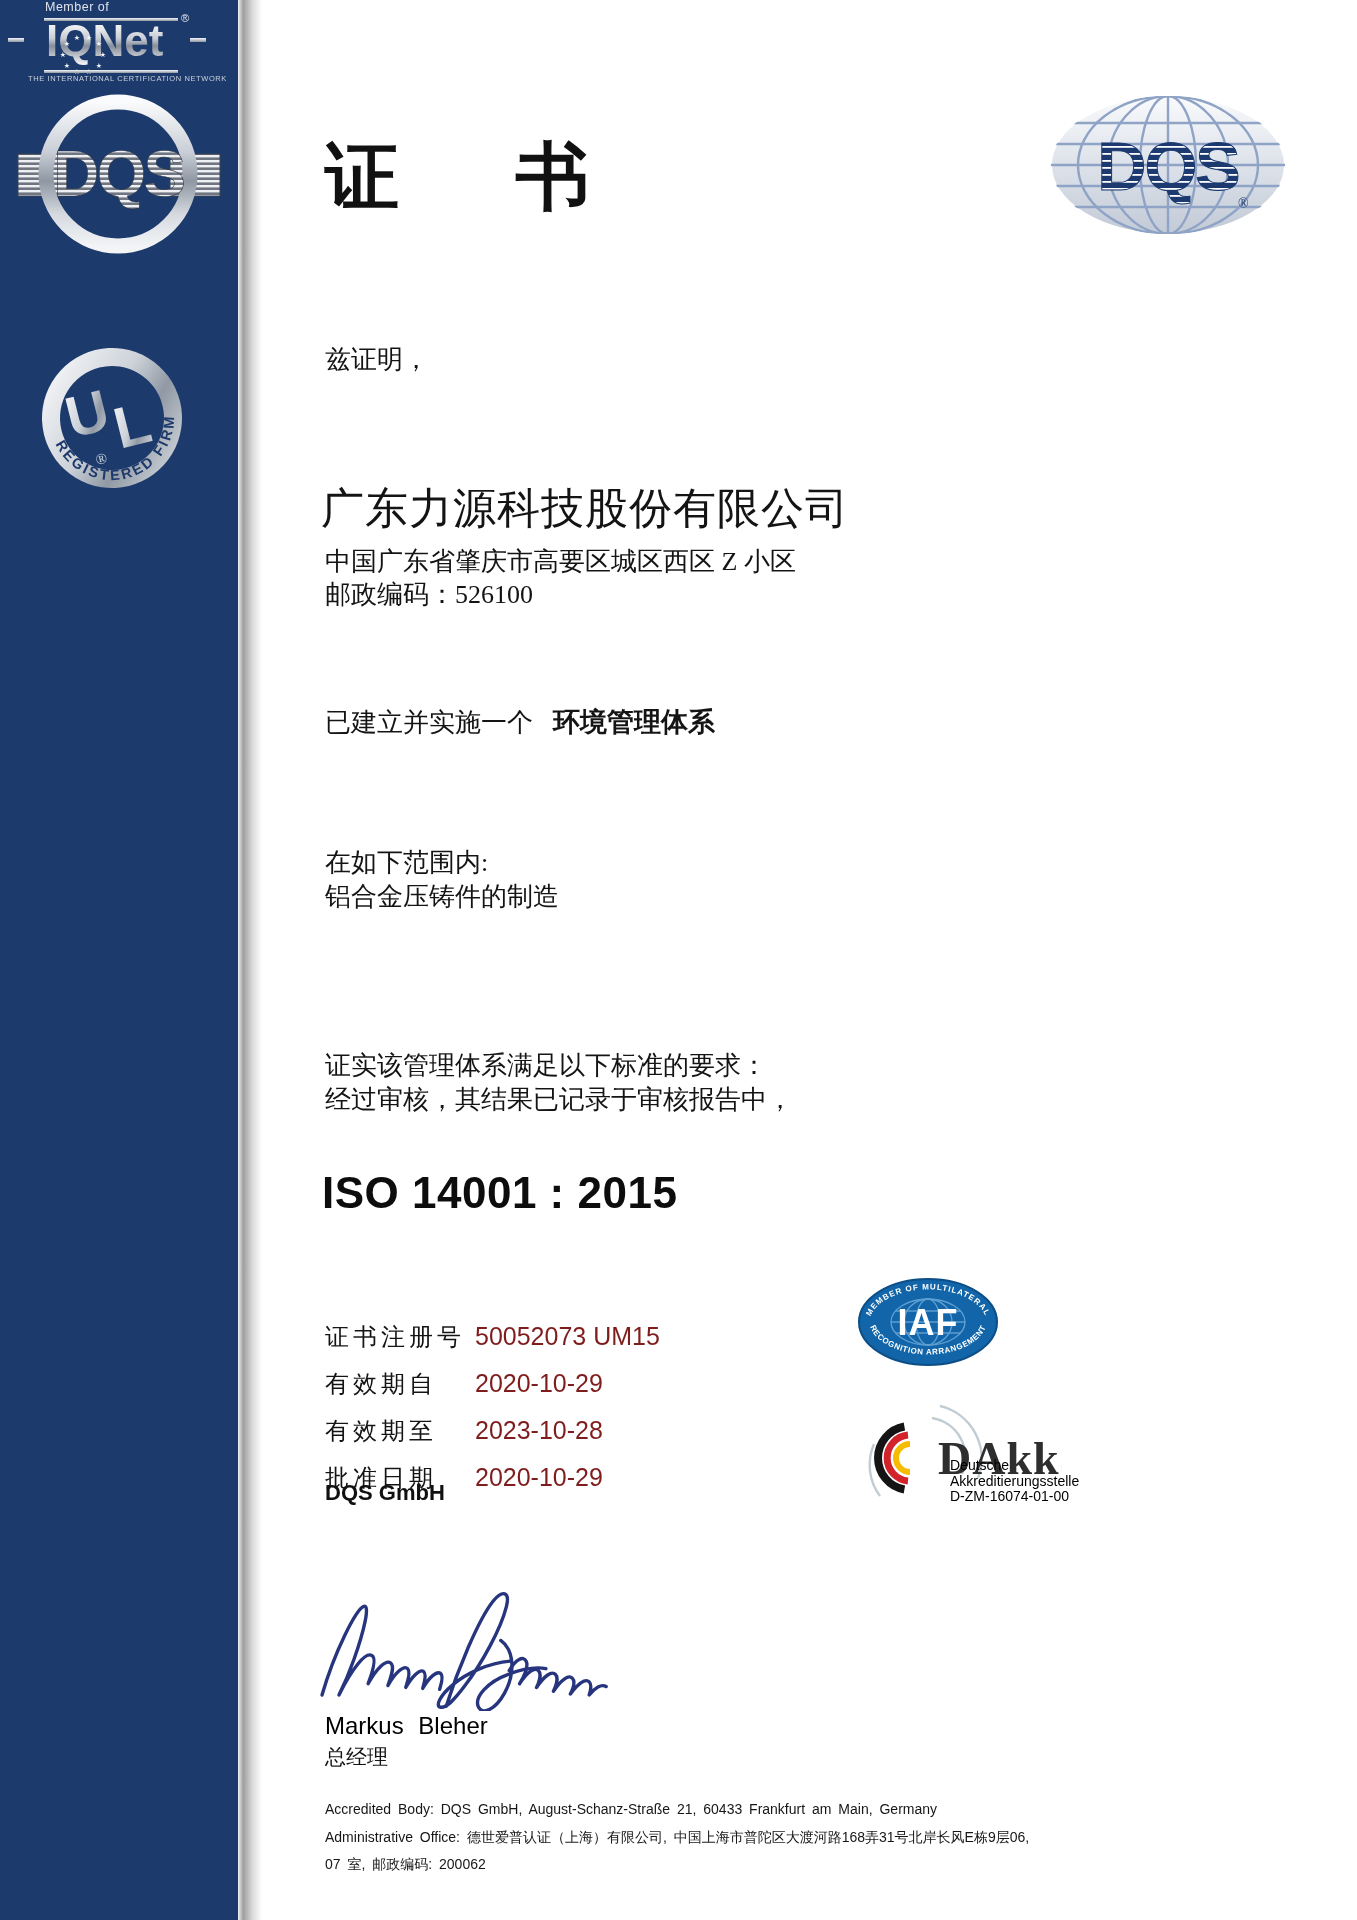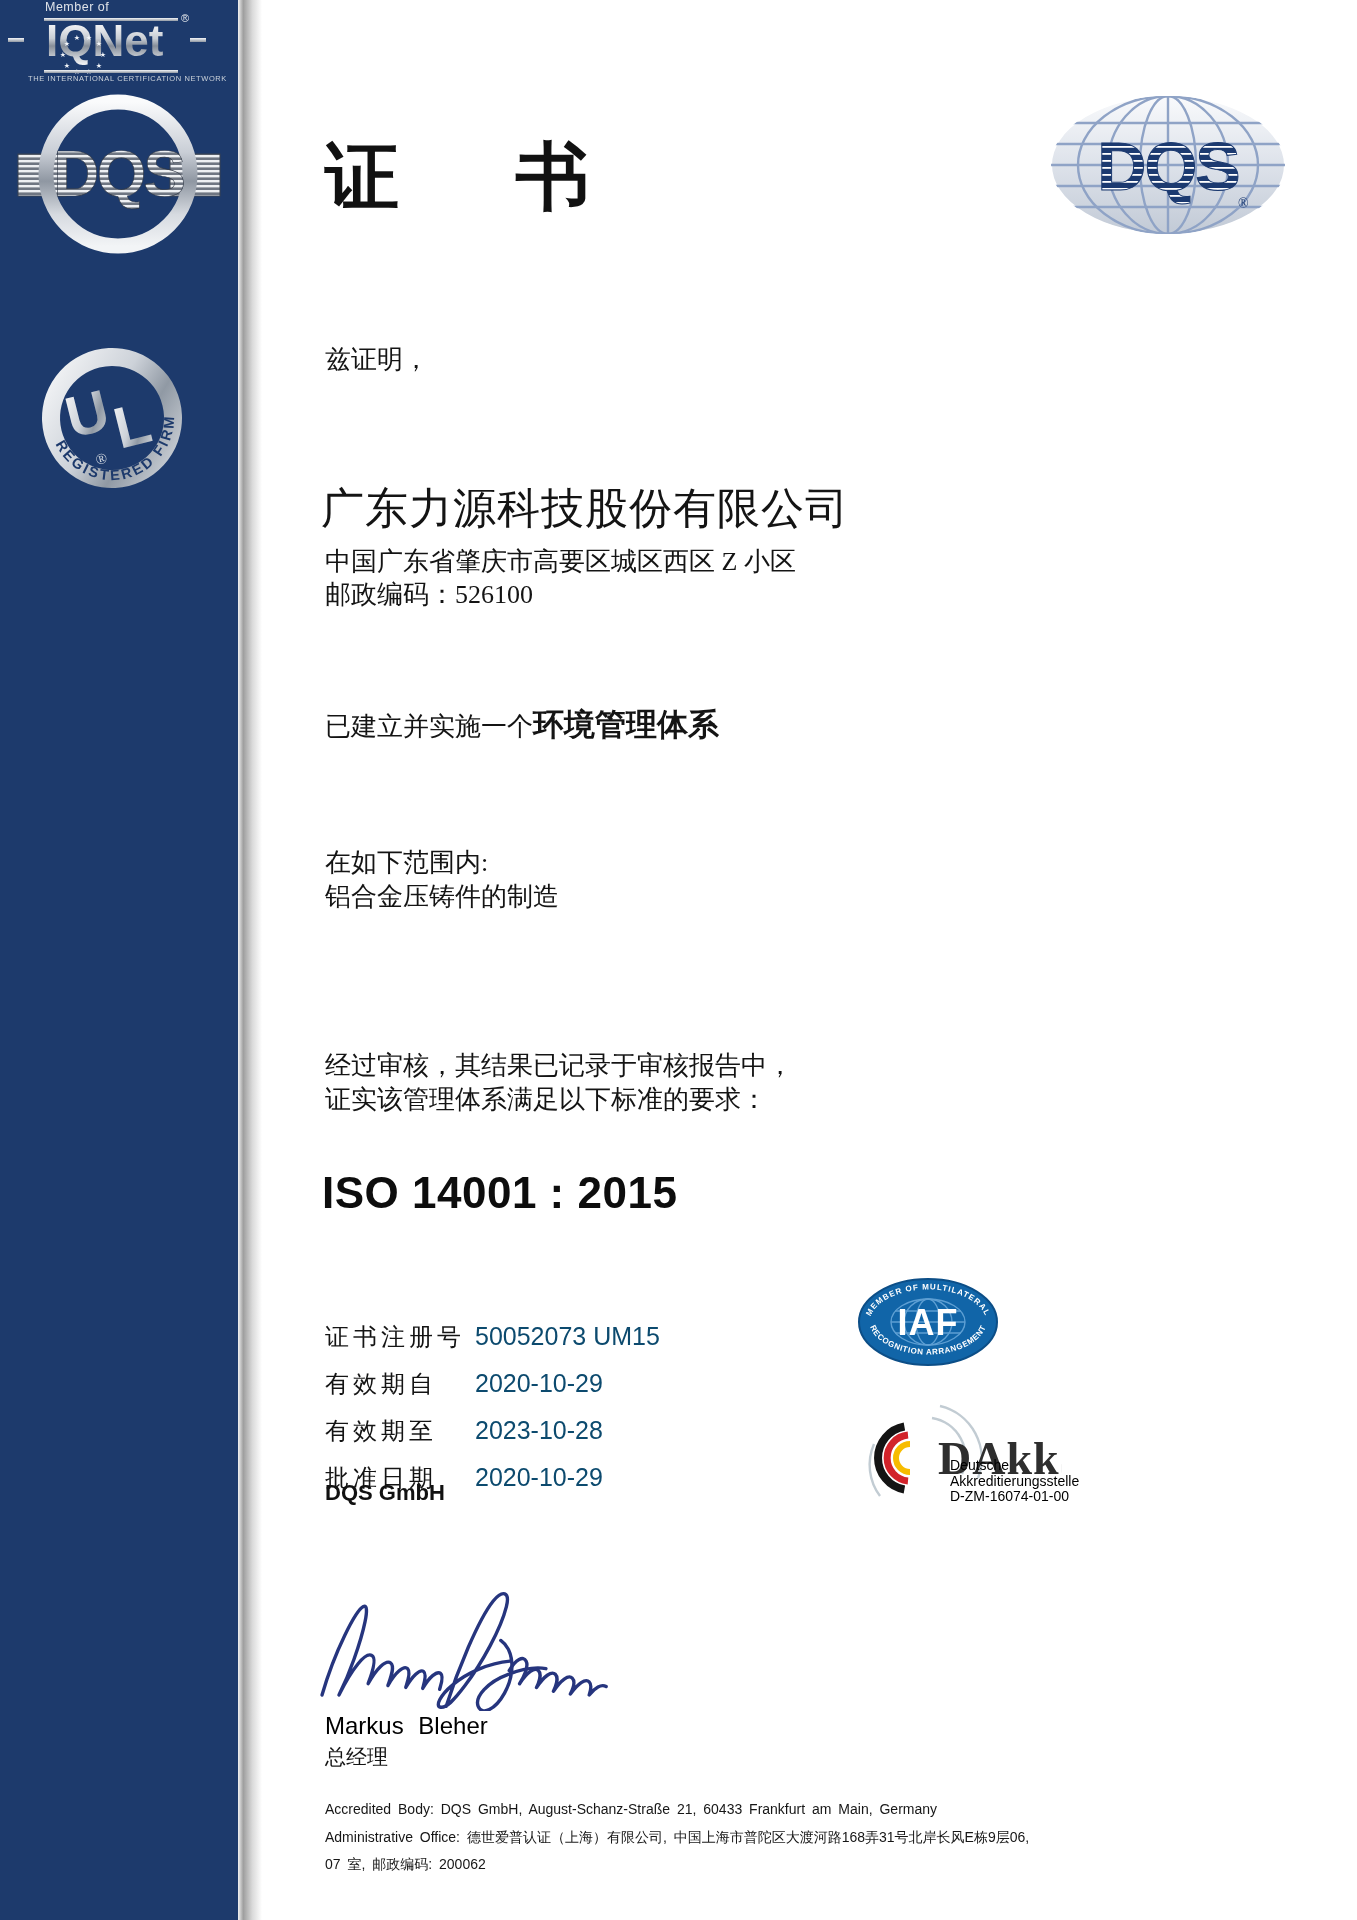--- a/index.html
+++ b/index.html
@@ -16,29 +16,29 @@
   .edge{position:absolute;left:238px;top:0;width:24px;height:1920px;
     background:linear-gradient(to right,#f2f2f2 0%,#9e9e9e 22%,#dadada 60%,#ffffff 100%);}
 
   
   .cert-title{left:325px;top:128px;font-size:74px;color:#111;word-spacing:94px;letter-spacing:2px;}
   .certify{left:325px;top:342px;font-size:26px;}
   .company{left:321px;top:480px;font-size:43px;letter-spacing:1px;}
   .address{left:325px;top:544px;font-size:26px;}
   .postal{left:325px;top:577px;font-size:26px;}
   .system{left:325px;top:704px;font-size:26px;}
-  .system b{font-family:Liberation Sans, sans-serif;font-size:31px;font-weight:700;}
+  .system b{font-family:Liberation Sans, sans-serif;font-size:27px;font-weight:700;margin-left:20px;}
   .scope-intro{left:325px;top:845px;font-size:26px;}
   .scope-text{left:325px;top:879px;font-size:26px;}
   .audit{left:325px;top:1049px;font-size:26px;line-height:34px;}
   .standard{left:322px;top:1168px;font-size:44px;font-weight:700;letter-spacing:0.5px;color:#0d0d0d;text-align:center;}
   .details{left:325px;top:1310px;}
   .details .row{display:flex;align-items:center;height:41px;margin-top:6px;}
   .details .lbl{width:150px;font-size:24px;letter-spacing:4px;}
-  .details .val{font-family:"Liberation Sans","DejaVu Sans",sans-serif;font-size:25px;color:#0c4a6e;}
+  .details .val{font-family:"Liberation Sans","DejaVu Sans",sans-serif;font-size:25px;color:#7f1d1d;}
   .issuer{left:325px;top:1480px;font-size:22px;font-weight:700;color:#111;}
   .signer-name{left:325px;top:1712px;font-size:24px;color:#000000;word-spacing:8px;}
   .signer-title{left:325px;top:1743px;font-size:21px;}
   .footer{left:325px;top:1796px;font-size:14px;line-height:27.5px;color:#161616;word-spacing:3px;width:900px;}
 
   
   .dakks-caption{left:950px;top:1458px;font-size:14px;line-height:15.5px;color:#000000;}
 
   
   .iqnet{left:10px;top:1778px;width:212px;height:96px;color:#dfe3e9;}
@@ -170,22 +170,22 @@
   <div class="abs company">广东力源科技股份有限公司</div>
   <div class="abs address">中国广东省肇庆市高要区城区西区 Z 小区</div>
   <div class="abs postal">邮政编码：526100</div>
 
   <div class="abs system"><span>已建立并实施一个</span><b>环境管理体系</b></div>
 
   <div class="abs scope-intro">在如下范围内:</div>
   <div class="abs scope-text">铝合金压铸件的制造</div>
 
   <div class="abs audit">
+    <div>证实该管理体系满足以下标准的要求：</div>
     <div>经过审核，其结果已记录于审核报告中，</div>
-    <div>证实该管理体系满足以下标准的要求：</div>
   </div>
 
   <div class="abs standard sans">ISO 14001 : 2015</div>
 
   <div class="abs details">
     <div class="row">
       <span class="lbl">证书注册号</span>
       <span class="val">50052073 UM15</span>
     </div>
     <div class="row">

